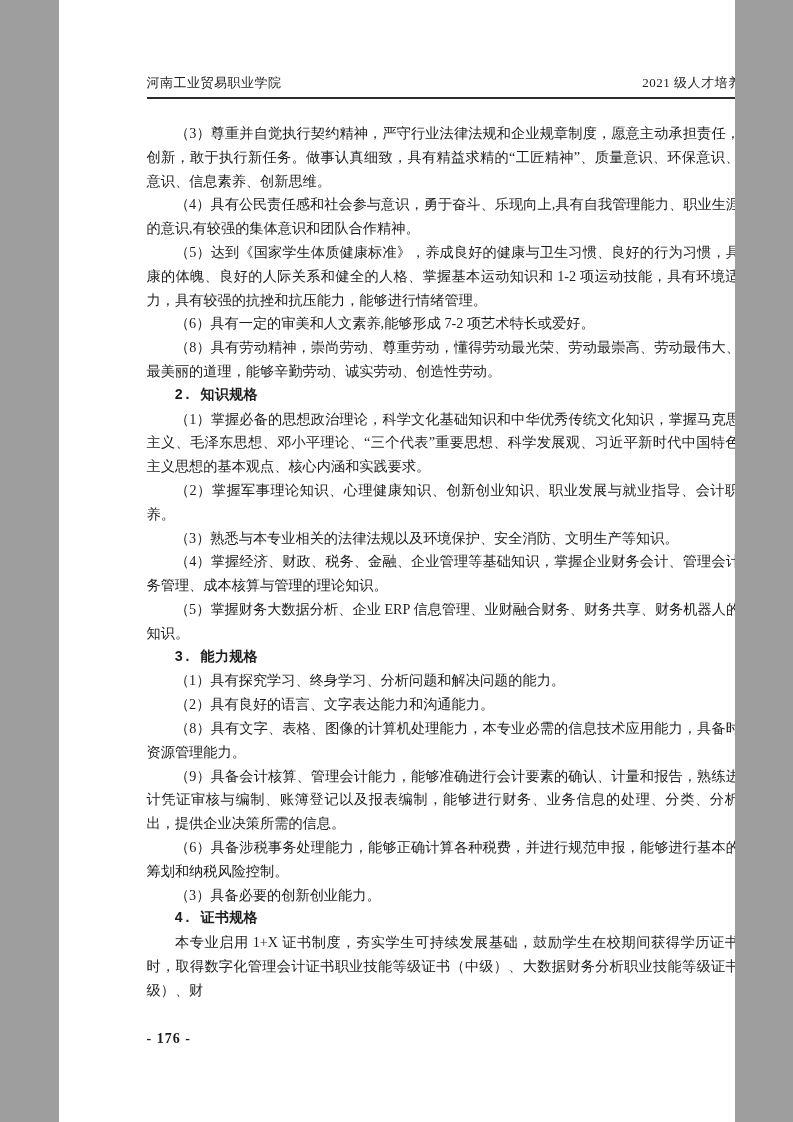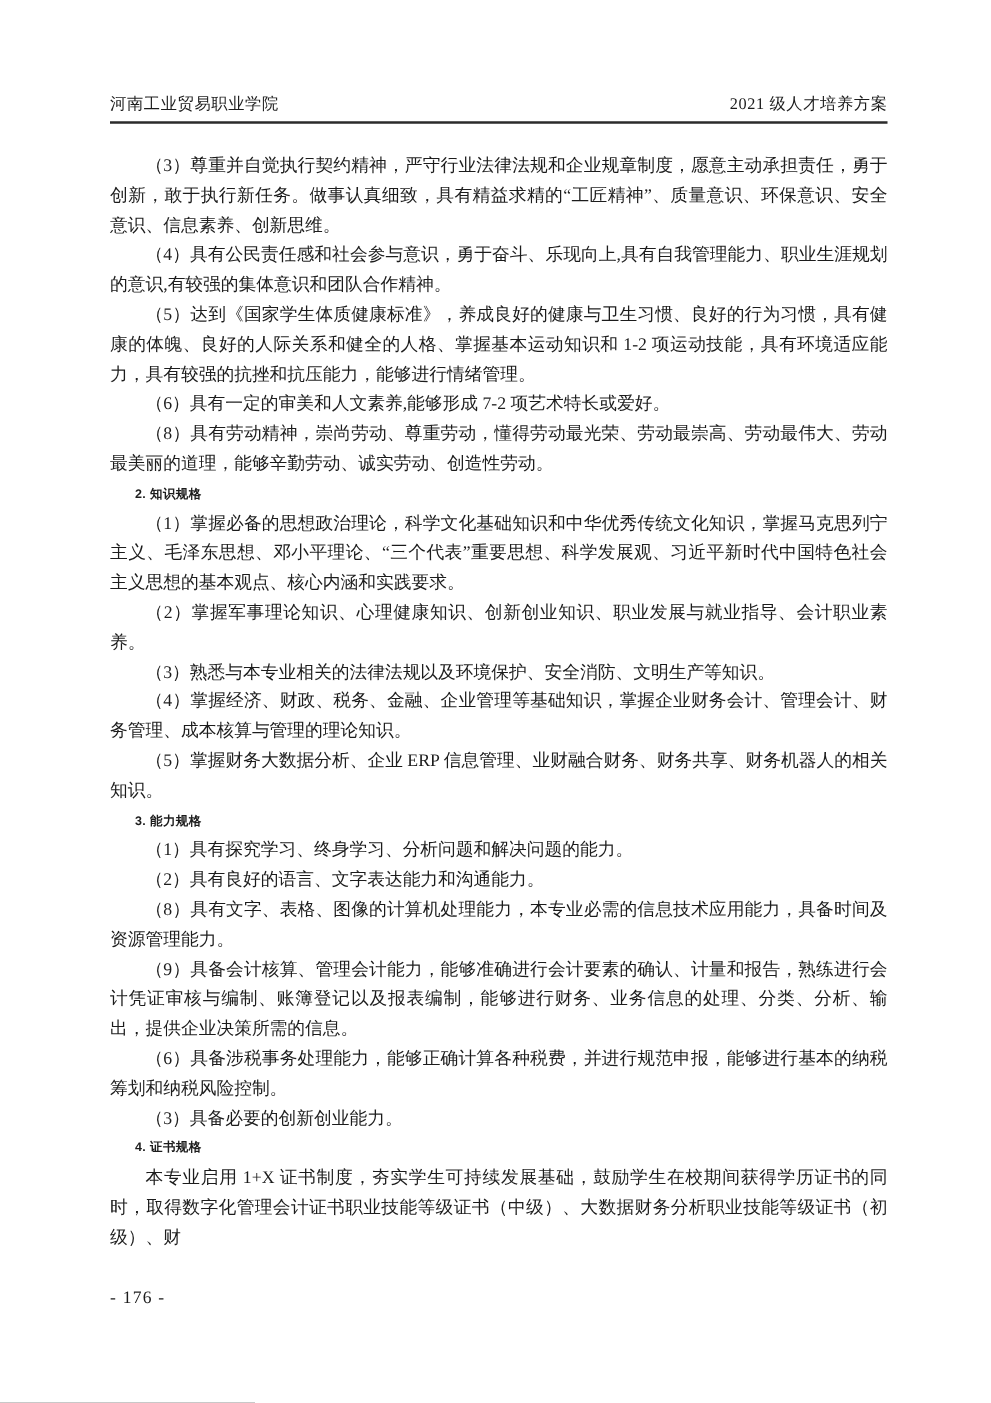--- a/index.html
+++ b/index.html
@@ -1,19 +1,19 @@
 <!DOCTYPE html>
 <html><head>
 <meta charset="utf-8">
 <style>
   * { margin: 0; padding: 0; box-sizing: border-box; }
   html, body { background: #9e9e9e; }
   .page {
     position: relative;
-    width: 793px;
+    width: 676px;
     height: 1122px;
     margin: 0 auto;
     background: #ffffff;
     font-family: "Liberation Serif", "DejaVu Serif", serif;
     color: #1c1c1c;
     overflow: hidden;
   }
   .header {
     position: absolute;
     top: 74px;
@@ -32,30 +32,31 @@
     top: 122px;
     left: 88px;
     width: 622px;
     font-size: 14.2px;
     line-height: 23.8px;
     text-align: justify;
   }
   .doc-body p { margin: 0; text-indent: 2em; }
   .doc-body p.heading {
     font-weight: 700;
-    font-family: Liberation Sans, sans-serif;
-    font-size: 10px;
+    font-family: Liberation Mono, monospace;
+    font-size: 14px;
     letter-spacing: 0.3px;
   }
   .footer {
     position: absolute;
     top: 1031px;
     left: 88px;
     font-size: 14px;
     letter-spacing: 1px;
+    font-weight: bold;
   }
 </style>
 </head>
 <body>
 
 <div class="page">
 
   <div class="header">
     <span>河南工业贸易职业学院</span>
     <span>2021 级人才培养方案</span>

